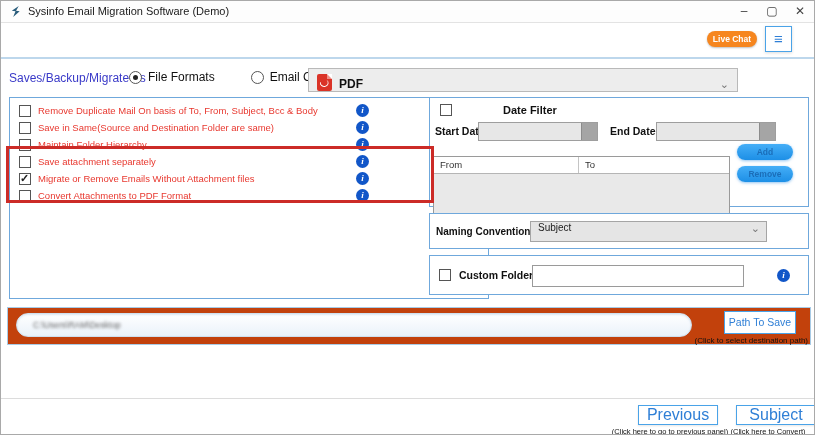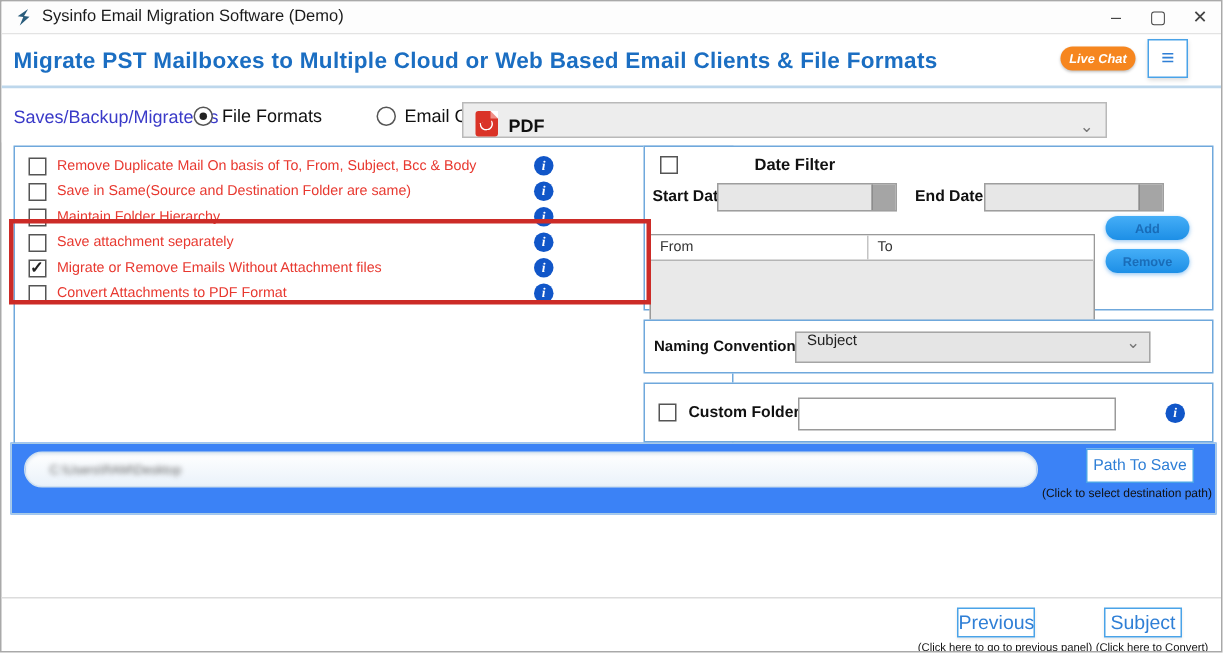--- a/index.html
+++ b/index.html
@@ -11,21 +11,21 @@
   }
   
   .titlebar { position:absolute; left:0; top:0; width:100%; height:22px; background:#fdfdfd; border-bottom:1px solid #e3e3e3; }
   .app-icon { position:absolute; left:8px; top:4px; width:13px; height:13px; }
   .titlebar .title { position:absolute; left:27px; top:4px; font-size:11px; color:#1a1a1a; }
   .win-btn { position:absolute; top:0; width:28px; height:22px; text-align:center; line-height:20px; font-size:12px; color:#444; cursor:default; }
   .win-min { right:56px; } .win-max { right:28px; } .win-close { right:0; }
   
   .header { position:absolute; left:0; top:22px; width:100%; height:36px; background:#fff; border-bottom:2px solid #bdd7ec; }
   .header h1 { position:absolute; left:8px; top:9px; font-size:15px; font-weight:bold; color:#1b6ec2; letter-spacing:.2px; }
-  .livechat { position:absolute; left:706px; top:8px; width:50px; height:16px; background:#f6861f; border-radius:9px; color:#fff; font-size:8.5px; font-weight:bold; text-align:center; line-height:16px; box-shadow:0 1px 2px rgba(0,0,0,.25);font-style:italic; }
+  .livechat { position:absolute; left:706px; top:8px; width:50px; height:16px; background:#f6861f; border-radius:9px; color:#fff; font-size:8.5px; font-weight:bold; text-align:center; line-height:16px; box-shadow:0 1px 2px rgba(0,0,0,.25); }
   .menu-btn { position:absolute; left:764px; top:3px; width:27px; height:26px; background:#fff; border:1px solid #4aa3e8; color:#2f7fd6; font-size:15px; text-align:center; line-height:24px; box-shadow:0 1px 3px rgba(0,0,0,.15); }
   
   .format-bar { position:absolute; left:0; top:58px; width:100%; height:36px; background:#fff; }
   .fb-label { position:absolute; left:8px; top:12px; font-size:12px; color:#3a3ac8; }
   .radio-group { position:absolute; left:128px; top:11px; display:flex; gap:36px; }
   .radio-opt { display:flex; align-items:center; gap:6px; font-size:12px; color:#111; }
   .radio { width:13px; height:13px; border:1px solid #555; border-radius:50%; background:#fff; position:relative; }
   .radio.on::after { content:""; position:absolute; left:3px; top:3px; width:5px; height:5px; border-radius:50%; background:#222; }
   .format-dd { position:absolute; left:307px; top:9px; width:430px; height:24px; background:#ededed; border:1px solid #b9b9b9; display:flex; align-items:flex-end; }
   .pdf-icon { width:15px; height:17px; margin-left:8px; position:relative; background:#da3327; border-radius:2px; }
@@ -60,28 +60,28 @@
   .naming-panel { left:428px; top:212px; width:380px; height:36px; }
   .nm-label { position:absolute; left:6px; top:12px; font-size:10px; font-weight:bold; color:#111; }
   .nm-dd { position:absolute; left:100px; top:7px; width:237px; height:21px; background:#e5e5e5; border:1px solid #a5a5a5; font-size:10px; color:#222; display:flex; padding-left:7px; }
   .nm-dd .dd-chev { margin-right:6px; }
   .custom-panel { left:428px; top:254px; width:380px; height:40px; }
   .cf-cb { position:absolute; left:9px; top:13px; width:12px; height:12px; border:1px solid #555; background:#fff; }
   .cf-label { position:absolute; left:29px; top:13px; font-size:10.5px; font-weight:bold; color:#111; }
   .cf-input { position:absolute; left:102px; top:9px; width:212px; height:22px; background:#fff; border:1px solid #9a9a9a; }
   .custom-panel .info-icon { left:347px; top:13px; }
   
-  .path-section { position:absolute; left:6px; top:294px; width:804px; height:48px; border:1px solid #a8cbe6; background:#3b82f6; }
+  .path-section { position:absolute; left:6px; top:306px; width:804px; height:38px; border:1px solid #a8cbe6; background:#c2410c; }
   .path-input { position:absolute; left:8px; top:5px; width:676px; height:24px; border:1px solid #cfe0ef; border-radius:12px; background:linear-gradient(#ffffff,#eaf2fa); box-shadow:inset 0 1px 2px rgba(120,160,200,.25); font-size:8.5px; color:#666; line-height:22px; padding-left:16px; filter:none; overflow:hidden; }
   .path-input .blurred { filter:blur(1.6px); }
   .path-btn { position:absolute; left:716px; top:3px; width:72px; height:23px; background:#fff; border:1px solid #4aa3e8; color:#2f7fd6; font-size:10.5px; text-align:center; line-height:21px; }
   .path-hint { position:absolute; right:2px; top:28px; font-size:8px; color:#111; }
   
   .footer-sep { position:absolute; left:0; top:397px; width:100%; height:1px; background:#dcdcdc; }
-  .foot-btn { position:absolute; top:404px; width:52px; height:20px; background:#fff; border:1px solid #4aa3e8; color:#2f7fd6; font-size:13px; text-align:center; line-height:18px; box-shadow:0 1px 2px rgba(0,0,0,.1); }
+  .foot-btn { position:absolute; top:404px; width:80px; height:20px; background:#fff; border:1px solid #4aa3e8; color:#2f7fd6; font-size:16px; text-align:center; line-height:18px; box-shadow:0 1px 2px rgba(0,0,0,.1); }
   .prev-btn { left:637px; } .conv-btn { left:735px; }
   .foot-hint { position:absolute; top:426px; font-size:7.5px; color:#111; white-space:nowrap; }
   .prev-hint { left:598px; width:142px; text-align:center; }
   .conv-hint { left:712px; width:110px; text-align:center; }
 </style>
 </head>
 <body>
 
 <div id="app">
 
@@ -89,21 +89,20 @@
     <svg class="app-icon" viewBox="0 0 14 14">
       <path d="M10.5 1 L3 6.2 L7 6.8 L4.5 13 L11.5 6.6 L7.6 6.1 Z" fill="#2a5d7c"></path>
     </svg>
     <span class="title">Sysinfo Email Migration Software (Demo)</span>
     <span class="win-btn win-min">–</span>
     <span class="win-btn win-max">▢</span>
     <span class="win-btn win-close">✕</span>
   </div>
 
   <div class="header">
-    <h1>Migrate PST Mailboxes to Multiple Cloud or Web Based Email Clients &amp; File Formats</h1>
     <div class="livechat">Live Chat</div>
     <div class="menu-btn"><span>≡</span></div>
   </div>
 
   <div class="format-bar">
     <span class="fb-label">Saves/Backup/Migrate As</span>
     <div class="radio-group">
       <label class="radio-opt">
         <span class="radio on"></span>
         <span>File Formats</span>

